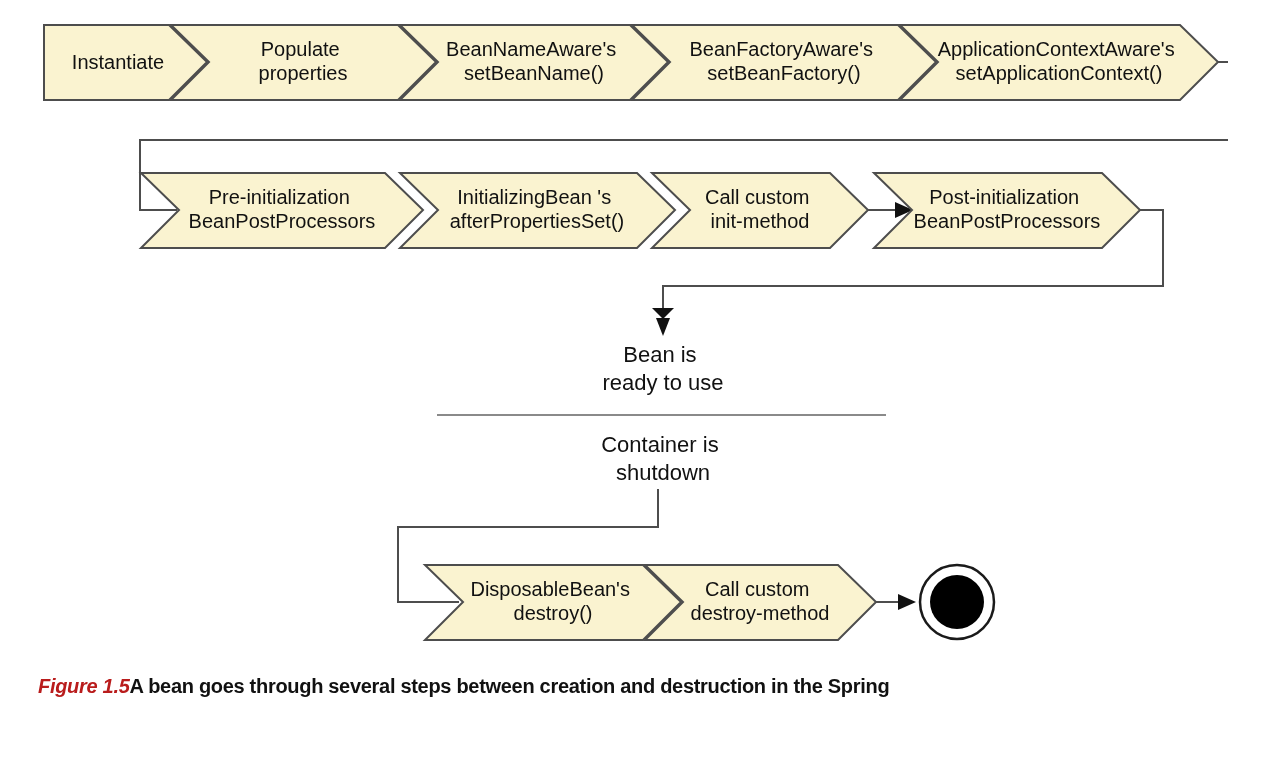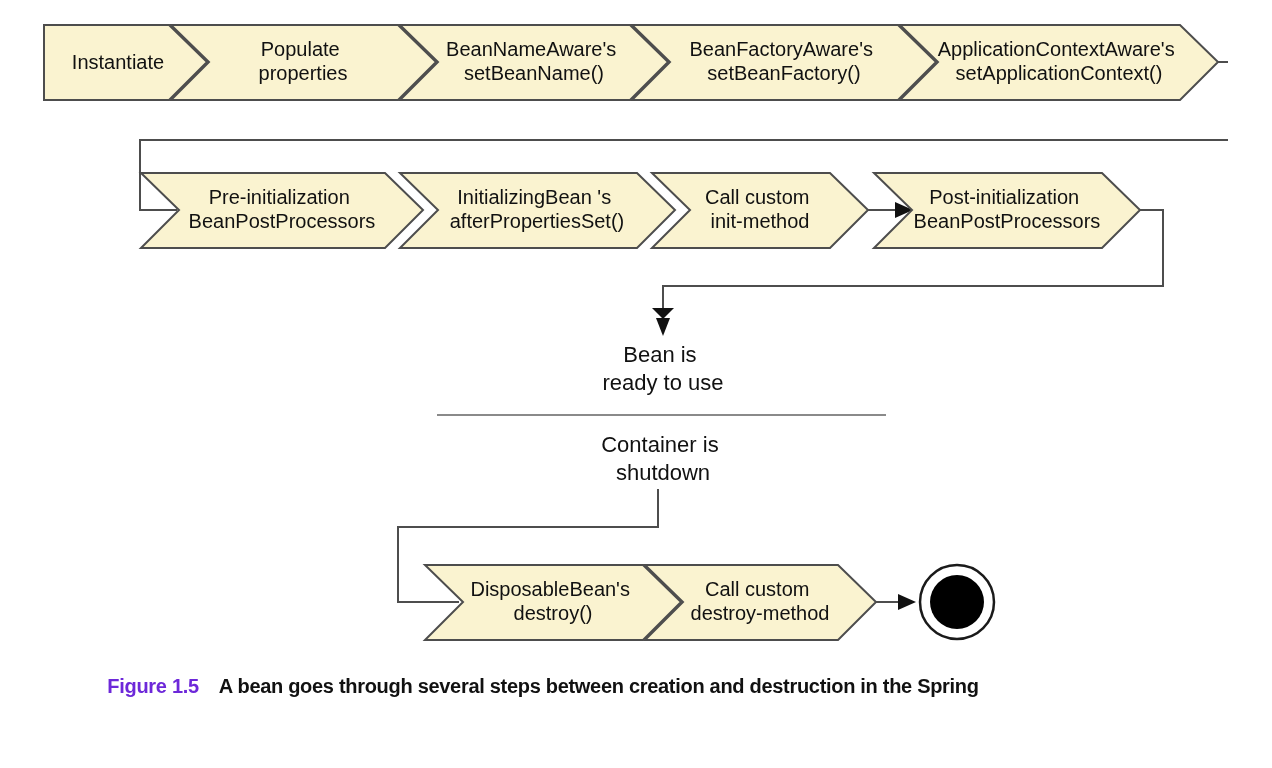--- a/index.html
+++ b/index.html
@@ -3,21 +3,20 @@
 <meta charset="utf-8">
 <style>
   html, body { margin: 0; padding: 0; background: #ffffff; }
   .page {
     position: relative;
     width: 1228px;
     height: 768px;
     background: #ffffff;
     font-family: "Liberation Sans", sans-serif;
     overflow: hidden;
-    text-align: center;
   }
   svg.diagram { position: absolute; top: 0; left: 0; }
 
   
   .chev { stroke: #4d4d4d; stroke-width: 2; stroke-linejoin: miter; }
   .wire { fill: none; stroke: #4d4d4d; stroke-width: 2; }
   .arrowhead { stroke: none; }
   .separator { stroke: #8a8a8a; stroke-width: 2; }
   .end-outer { fill: #ffffff; stroke: #1a1a1a; stroke-width: 2.5; }
 
@@ -40,21 +39,21 @@
     position: absolute;
     left: 38px;
     top: 671px;
     width: 1010px;
     font-weight: bold;
     font-size: 20px;
     line-height: 31px;
     letter-spacing: -0.3px;
     color: #111111;
   }
-  .caption .fig-label { color: #6d28d9; margin-right: 20px; }
+  .caption .fig-label { color: #b91c1c; margin-right: 0; font-style: italic; }
 </style>
 </head>
 <body>
 
 <div class="page">
 
   <svg class="diagram" width="1272" height="660" viewBox="0 0 1272 660">
 
     <g>
       <polygon class="chev" points="44,25 169,25 207,62 169,100 44,100" fill="#FAF3D0"></polygon>

